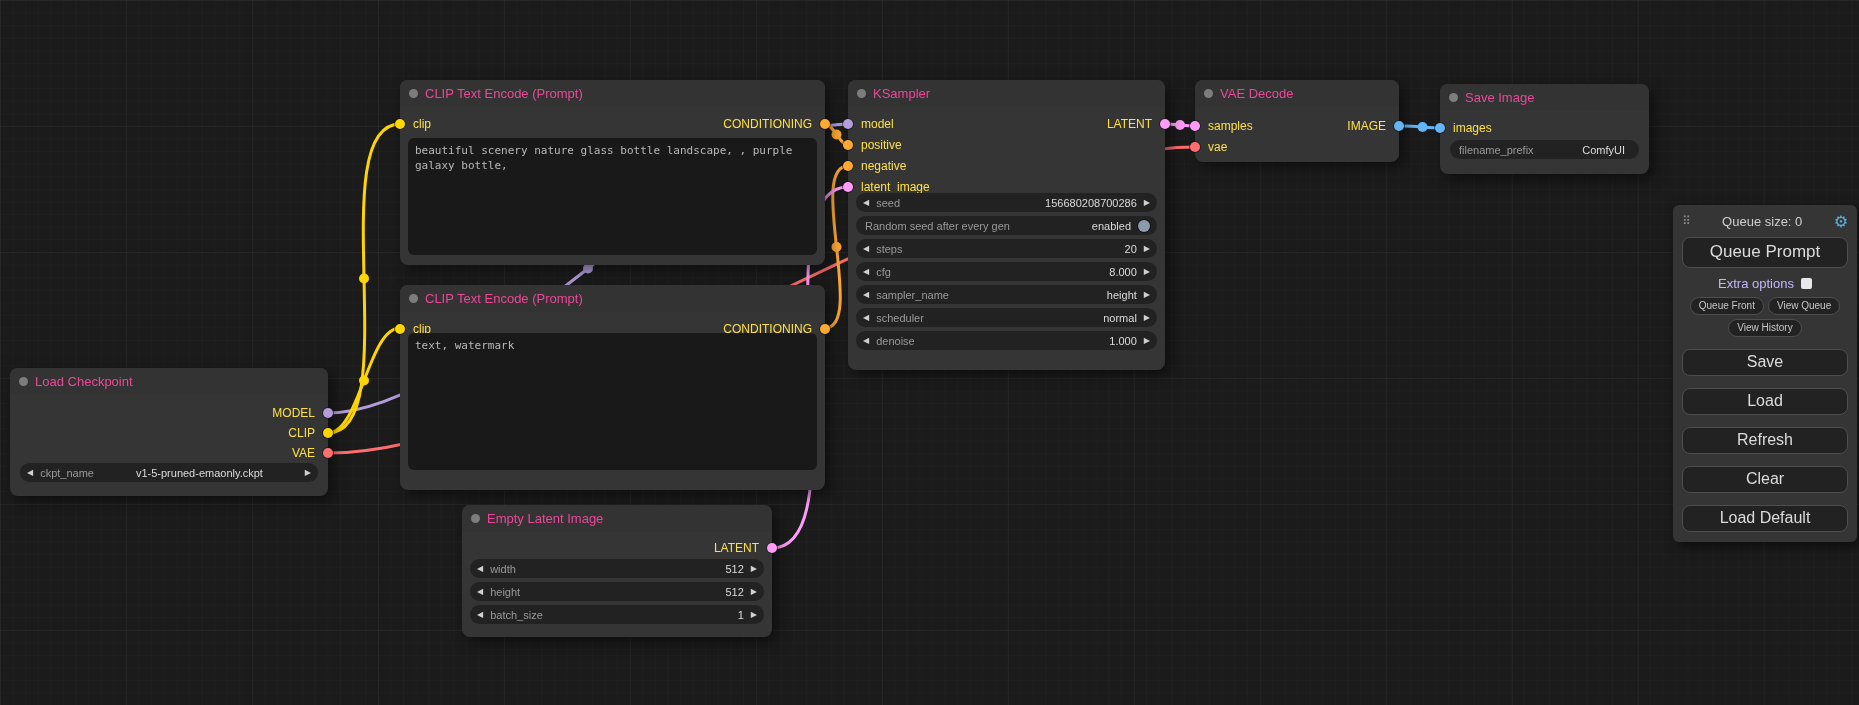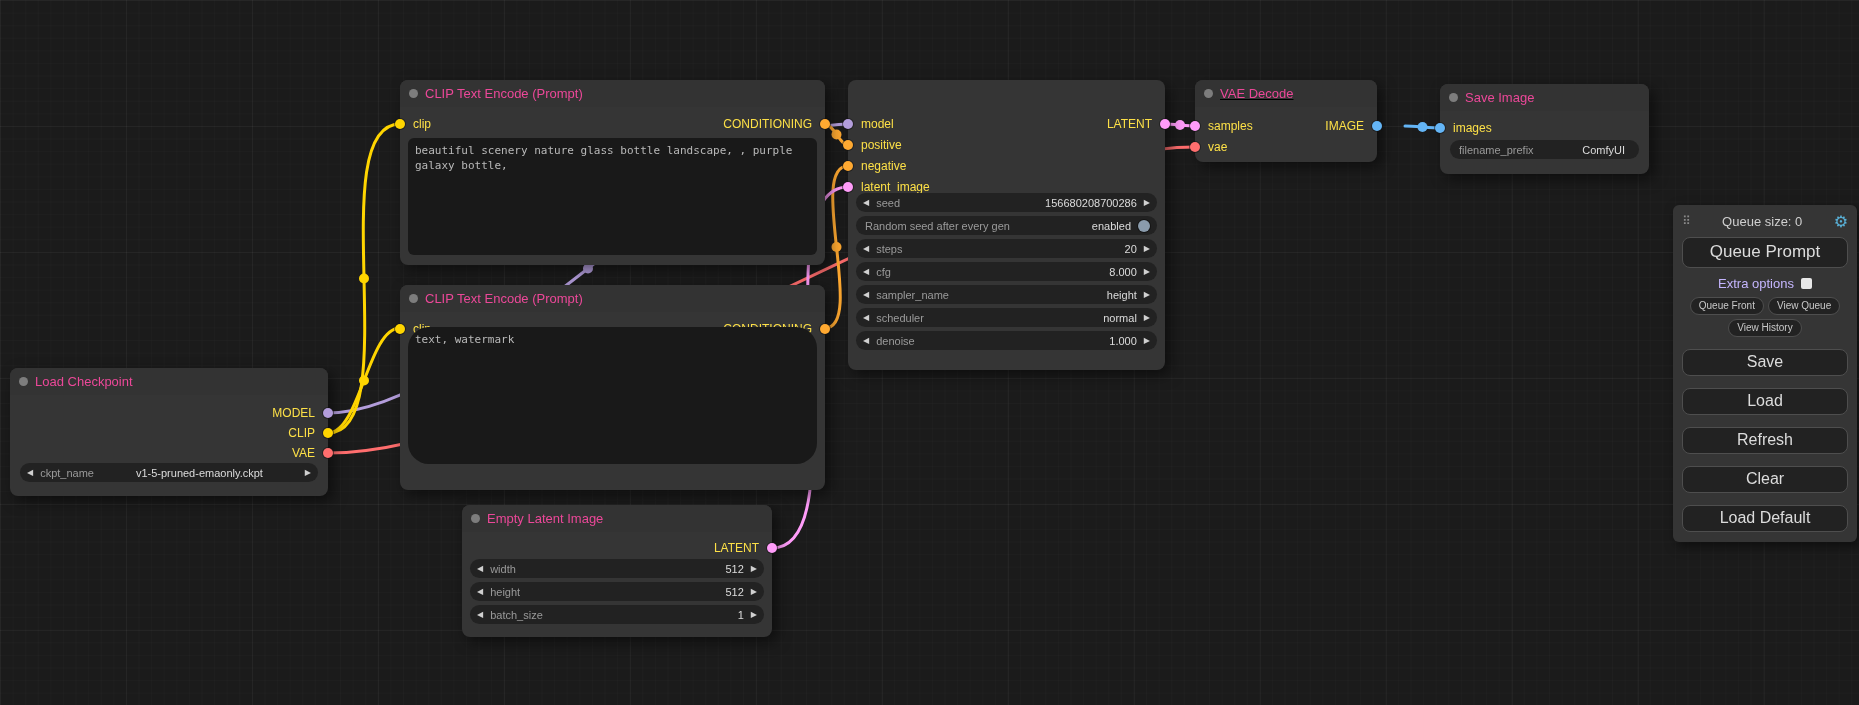--- a/index.html
+++ b/index.html
@@ -129,21 +129,21 @@
 
 <div class="node" style="left:400px;top:285px;width:425px;height:205px;">
   <div class="ntitle">
     <span class="tdot"></span>
     <span class="ttext">CLIP Text Encode (Prompt)</span>
   </div>
   <span class="slabel in" style="top:35px;">clip</span>
   <span class="pdot in" style="top: 39px; background: rgb(255, 213, 0);"></span>
   <span class="slabel out" style="top:35px;">CONDITIONING</span>
   <span class="pdot out" style="top: 39px; background: rgb(255, 169, 49);"></span>
-  <textarea class="prompt" style="top: 42px; height: 137px; border-radius: 21px;" spellcheck="false">text, watermark</textarea>
+  <textarea class="prompt" style="top: 48px; height: 137px;" spellcheck="false">text, watermark</textarea>
 </div>
 
 <div class="node" style="left:462px;top:505px;width:310px;height:132px;">
   <div class="ntitle">
     <span class="tdot"></span>
     <span class="ttext">Empty Latent Image</span>
   </div>
   <span class="slabel out" style="top:34px;">LATENT</span>
   <span class="pdot out" style="top: 38px; background: rgb(255, 156, 249);"></span>
   <div class="widget" style="top:54px;">
@@ -160,20 +160,24 @@
   </div>
   <div class="widget" style="top:100px;">
     <span class="arr">◀</span>
     <span class="wl">batch_size</span>
     <span class="wv">1</span>
     <span class="arr">▶</span>
   </div>
 </div>
 
 <div class="node" style="left:848px;top:80px;width:317px;height:290px;">
+  <div class="ntitle">
+    <span class="tdot"></span>
+    <span class="ttext">KSampler</span>
+  </div>
   <span class="slabel in" style="top:35px;">model</span>
   <span class="pdot in" style="top: 39px; background: rgb(179, 157, 219);"></span>
   <span class="slabel in" style="top:56px;">positive</span>
   <span class="pdot in" style="top: 60px; background: rgb(255, 169, 49);"></span>
   <span class="slabel in" style="top:77px;">negative</span>
   <span class="pdot in" style="top: 81px; background: rgb(255, 169, 49);"></span>
   <span class="slabel in" style="top:98px;">latent_image</span>
   <span class="pdot in" style="top: 102px; background: rgb(255, 156, 249);"></span>
   <span class="slabel out" style="top:35px;">LATENT</span>
   <span class="pdot out" style="top: 39px; background: rgb(255, 156, 249);"></span>
@@ -214,21 +218,21 @@
     <span class="arr">▶</span>
   </div>
   <div class="widget" style="top:251px;">
     <span class="arr">◀</span>
     <span class="wl">denoise</span>
     <span class="wv">1.000</span>
     <span class="arr">▶</span>
   </div>
 </div>
 
-<div class="node" style="left:1195px;top:80px;width:182px;height:82px;text-decoration:underline;">
+<div class="node" style="left:1195px;top:80px;width:204px;height:82px;">
   <div class="ntitle">
     <span class="tdot"></span>
     <span class="ttext">VAE Decode</span>
   </div>
   <span class="slabel in" style="top:37px;">samples</span>
   <span class="pdot in" style="top: 41px; background: rgb(255, 156, 249);"></span>
   <span class="slabel in" style="top:58px;">vae</span>
   <span class="pdot in" style="top: 62px; background: rgb(255, 110, 110);"></span>
   <span class="slabel out" style="top:37px;">IMAGE</span>
   <span class="pdot out" style="top: 41px; background: rgb(100, 181, 246);"></span>

